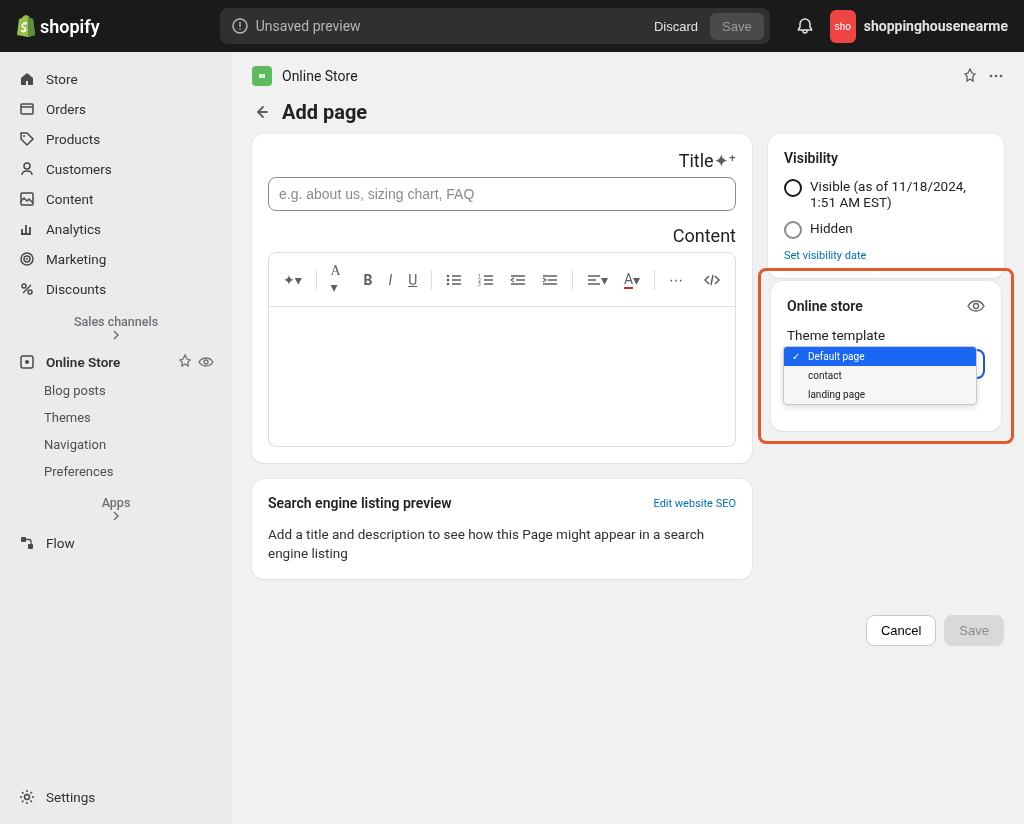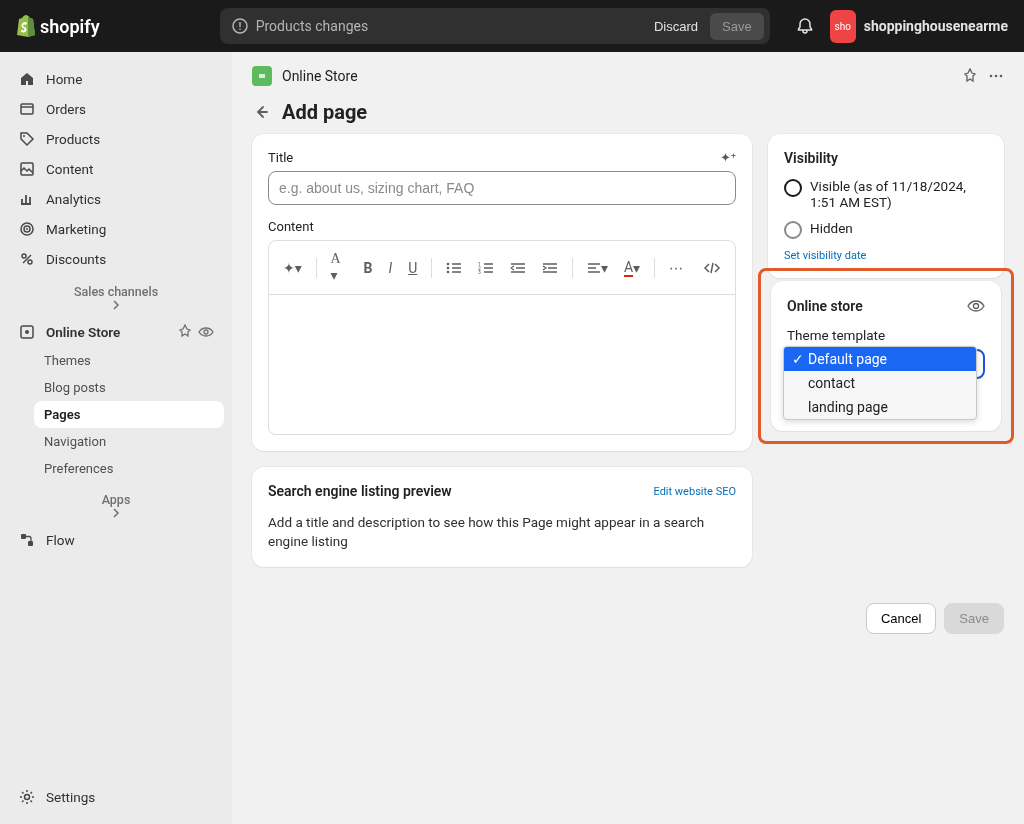--- a/index.html
+++ b/index.html
@@ -36,42 +36,42 @@
   .pin-actions { margin-left: auto; display: flex; gap: 10px; color: #5c5f62; }
   .title-row-inner { display:flex; align-items:center; gap: 12px; margin-left: 20px; padding-bottom: 10px; }
   .title-row-inner h1 { font-size: 20px; font-weight: 700; }
   .back-arrow { cursor: pointer; color: #5c5f62; }
   
   .content-wrap { display: flex; gap: 16px; padding: 0 20px 20px; }
   .col-main { flex: 1; display: flex; flex-direction: column; gap: 16px; }
   .col-side { width: 236px; display: flex; flex-direction: column; }
   
   .card { background: #fff; border-radius: 12px; padding: 16px; box-shadow: 0 0 0 1px rgba(0,0,0,.03), 0 1px 2px rgba(0,0,0,.05); }
-  .label { font-size: 13px; color: #202223; margin-bottom: 6px; display: flex; align-items: center; justify-content: space-between; }
+  .label { font-size: 18px; color: #202223; margin-bottom: 6px; display: flex; align-items: center; justify-content: flex-end; }
   .magic { color: #5c5f62; cursor:pointer; }
   .input { width: 100%; border: 1px solid #8a8a8a; border-radius: 8px; padding: 8px 10px; font-size: 14px; background:#fff; }
   .input::placeholder { color: #8a8a8a; }
   
   .toolbar { border: 1px solid #ddd; border-top-left-radius: 8px; border-top-right-radius: 8px; padding: 6px 8px; display: flex; align-items: center; gap: 4px; background: #fff; }
   .tb-btn { padding: 4px 6px; border-radius: 4px; cursor: pointer; display:flex; align-items:center; color:#5c5f62; }
   .tb-sep { width: 1px; height: 20px; background: #ddd; margin: 0 4px; }
   .editor { border: 1px solid #ddd; border-top: none; border-bottom-left-radius: 8px; border-bottom-right-radius: 8px; min-height: 140px; background: #fff; }
   
   .card h3 { font-size: 14px; font-weight: 600; margin-bottom: 12px; display:flex; align-items:center; justify-content:space-between; }
   .radio-row { display: flex; gap: 8px; align-items: flex-start; margin-bottom: 10px; font-size: 13.5px; }
   .radio { width: 18px; height: 18px; border: 2px solid #1a1a1a; border-radius: 50%; flex-shrink: 0; margin-top: 1px; display:flex; align-items:center; justify-content:center; }
   .radio.empty { border-color: #8a8a8a; }
   .link { color: #006fbb; cursor: pointer; font-size: 11px; }
   
   .highlight-box { position: relative; border: 3px solid #e05a2b; border-radius: 8px; padding: 10px; margin: -10px; }
   
   .template-label { font-size: 13.5px; margin-bottom: 6px; }
   .select-wrap { border: 2px solid #1a56db; border-radius: 8px; height: 30px; position: relative; }
   .dropdown { position: absolute; top: -5px; left: -6px; right: 6px; background: #f6f6f6; border: 1px solid #c9c9c9; border-radius: 4px; box-shadow: 0 2px 6px rgba(0,0,0,.15); overflow:hidden; }
-  .dropdown-item { padding: 4px 8px 4px 24px; font-size: 14px; cursor: pointer; position: relative; }
+  .dropdown-item { padding: 4px 8px 4px 24px; font-size: 10px; cursor: pointer; position: relative; }
   .dropdown-item.selected { background: #1967f2; color: #fff; }
   .dropdown-item.selected::before { content: '✓'; position: absolute; left: 8px; }
   
   .seo-head { display: flex; justify-content: space-between; align-items: center; margin-bottom: 14px; }
   .seo-head h3 { margin: 0; }
   .seo-desc { color: #303030; font-size: 13.5px; line-height: 1.4; }
   
   .footer-actions { display: flex; justify-content: flex-end; gap: 8px; padding: 16px 20px; }
   .btn { padding: 7px 14px; border-radius: 8px; font-size: 13px; cursor: pointer; border: 1px solid #c9c9c9; background: #fff; }
   .btn.primary { background: #d9d9d9; border-color: #d9d9d9; color: #8a8a8a; cursor: not-allowed; }
@@ -90,21 +90,21 @@
       </svg>
     <span>shopify</span>
   </div>
   <div class="unsaved">
     <div class="unsaved-text">
       <svg width="16" height="16" viewBox="0 0 16 16">
           <circle cx="8" cy="8" r="7" fill="none" stroke="#b5b5b5" stroke-width="1.5"></circle>
           <rect x="7.3" y="4" width="1.4" height="5" fill="#b5b5b5"></rect>
           <rect x="7.3" y="10.5" width="1.4" height="1.4" fill="#b5b5b5"></rect>
         </svg>
-      <span>Products changes</span>
+      <span>Unsaved preview</span>
     </div>
     <button class="btn-discard">Discard</button>
     <button class="btn-save-top">Save</button>
   </div>
   <div class="topbar-right">
     <span class="bell">
       <svg width="18" height="18" viewBox="0 0 18 18">
           <path d="M9 2a5 5 0 0 0-5 5v3l-1.5 2v1h13v-1L14 10V7a5 5 0 0 0-5-5zM7 14a2 2 0 0 0 4 0" fill="none" stroke="#e3e3e3" stroke-width="1.5" stroke-linecap="round"></path>
         </svg>
     </span>
@@ -116,39 +116,48 @@
 </div>
 
 <div class="layout">
   <div class="sidebar">
     <div class="nav-item">
         <span class="icon">
           <svg width="16" height="16" viewBox="0 0 16 16">
             <path d="M2 7l6-5 6 5v7H9v-4H7v4H2z" fill="#4a4a4a"></path>
           </svg>
         </span>
-        <span>Home</span>
+        <span>Store</span>
       </div>
     <div class="nav-item">
         <span class="icon">
           <svg width="16" height="16" viewBox="0 0 16 16">
             <rect x="2" y="3" width="12" height="10" rx="1" fill="none" stroke="#4a4a4a" stroke-width="1.5"></rect>
             <path d="M2 6h12" stroke="#4a4a4a" stroke-width="1.5"></path>
           </svg>
         </span>
         <span>Orders</span>
       </div>
     <div class="nav-item">
         <span class="icon">
           <svg width="16" height="16" viewBox="0 0 16 16">
             <path d="M2 2h6l6 6-6 6-6-6z" fill="none" stroke="#4a4a4a" stroke-width="1.5"></path>
             <circle cx="5" cy="5" r="1" fill="#4a4a4a"></circle>
           </svg>
         </span>
         <span>Products</span>
+      </div>
+    <div class="nav-item">
+        <span class="icon">
+          <svg width="16" height="16" viewBox="0 0 16 16">
+            <circle cx="8" cy="5" r="3" fill="none" stroke="#4a4a4a" stroke-width="1.5"></circle>
+            <path d="M3 14c0-3 2-4 5-4s5 1 5 4" fill="none" stroke="#4a4a4a" stroke-width="1.5"></path>
+          </svg>
+        </span>
+        <span>Customers</span>
       </div>
     <div class="nav-item">
         <span class="icon">
           <svg width="16" height="16" viewBox="0 0 16 16">
             <rect x="2" y="2" width="12" height="12" rx="1" fill="none" stroke="#4a4a4a" stroke-width="1.5"></rect>
             <path d="M2 10l3-3 3 3 2-2 4 4" fill="none" stroke="#4a4a4a" stroke-width="1.5"></path>
           </svg>
         </span>
         <span>Content</span>
       </div>
@@ -199,23 +208,22 @@
         <svg width="14" height="14" viewBox="0 0 14 14">
             <path d="M7 1l2 4 3 1-2 2v4l-3-2-3 2V8L2 6l3-1z" fill="none" stroke="#6d7175" stroke-width="1.3"></path>
           </svg>
         <svg width="16" height="16" viewBox="0 0 16 16">
             <path d="M1 8s2.5-4 7-4 7 4 7 4-2.5 4-7 4-7-4-7-4z" fill="none" stroke="#6d7175" stroke-width="1.3"></path>
             <circle cx="8" cy="8" r="2" fill="none" stroke="#6d7175" stroke-width="1.3"></circle>
           </svg>
       </span>
     </div>
     <div class="sub-nav">
+      <div class="sub-item">Blog posts</div>
       <div class="sub-item">Themes</div>
-      <div class="sub-item">Blog posts</div>
-      <div class="sub-item active">Pages</div>
       <div class="sub-item">Navigation</div>
       <div class="sub-item">Preferences</div>
     </div>
 
     <div class="nav-section">
         <span>Apps</span>
         <svg width="12" height="12" viewBox="0 0 12 12">
           <path d="M4 2l4 4-4 4" fill="none" stroke="#6d7175" stroke-width="1.5"></path>
         </svg>
       </div>

